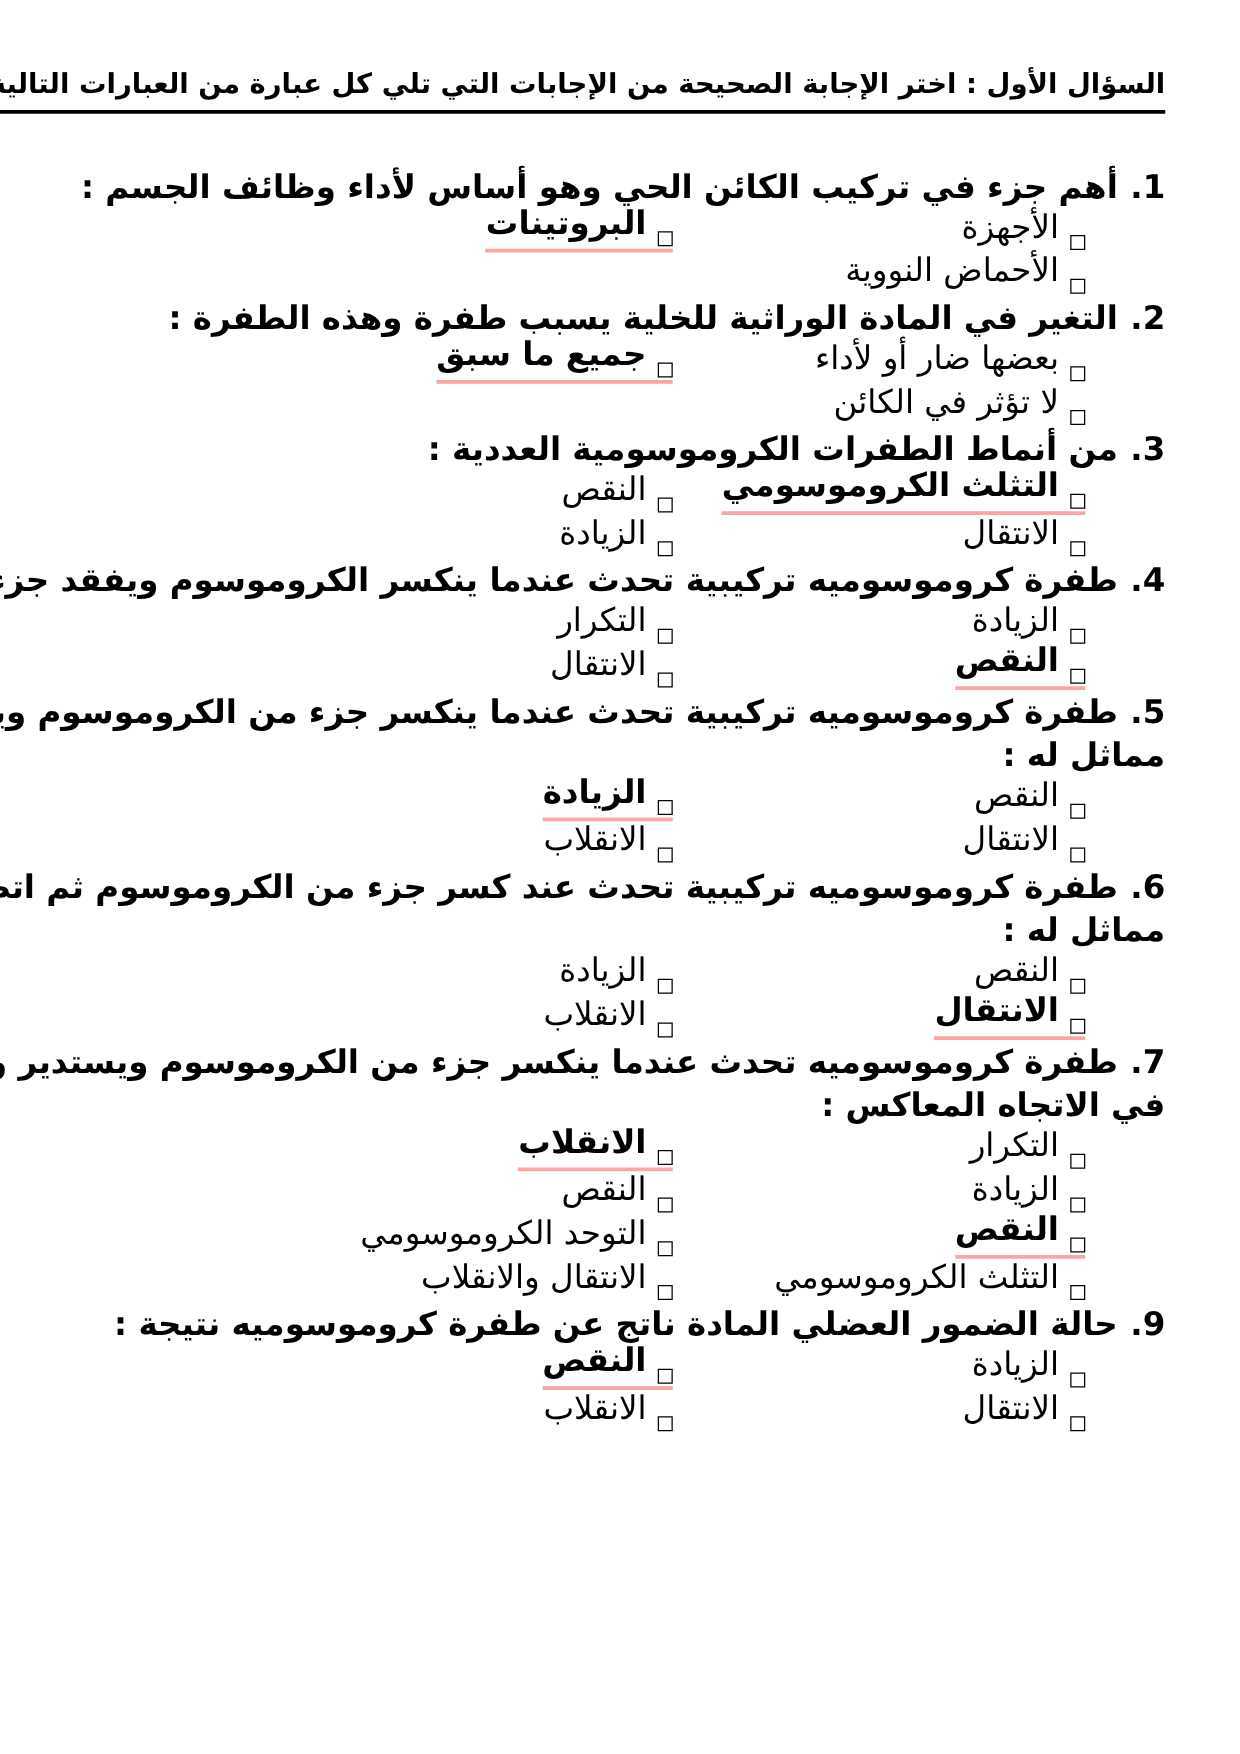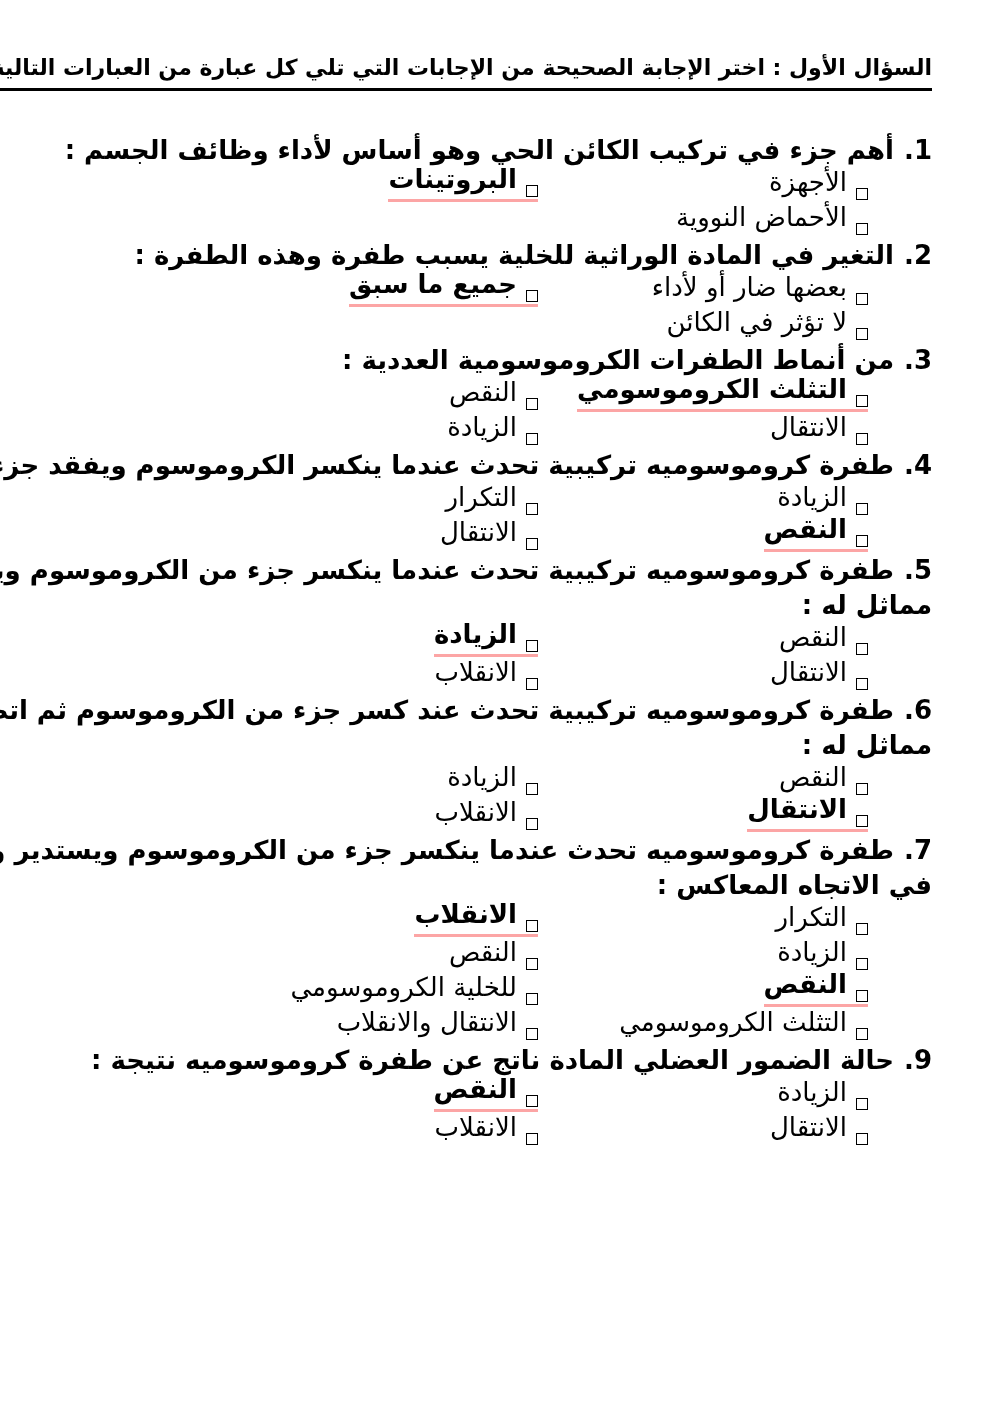--- a/index.html
+++ b/index.html
@@ -208,21 +208,21 @@
         </div>
       </section>
       <section class="question">
         <div class="options">
           <div class="option correct"><span class="opt-inner">
               <span class="checkbox"></span>
               <span class="opt-label">النقص</span>
             </span></div>
           <div class="option"><span class="opt-inner">
               <span class="checkbox"></span>
-              <span class="opt-label">للخلية الكروموسومي</span>
+              <span class="opt-label">التوحد الكروموسومي</span>
             </span></div>
           <div class="option"><span class="opt-inner">
               <span class="checkbox"></span>
               <span class="opt-label">التثلث الكروموسومي</span>
             </span></div>
           <div class="option"><span class="opt-inner">
               <span class="checkbox"></span>
               <span class="opt-label">الانتقال والانقلاب</span>
             </span></div>
         </div>

